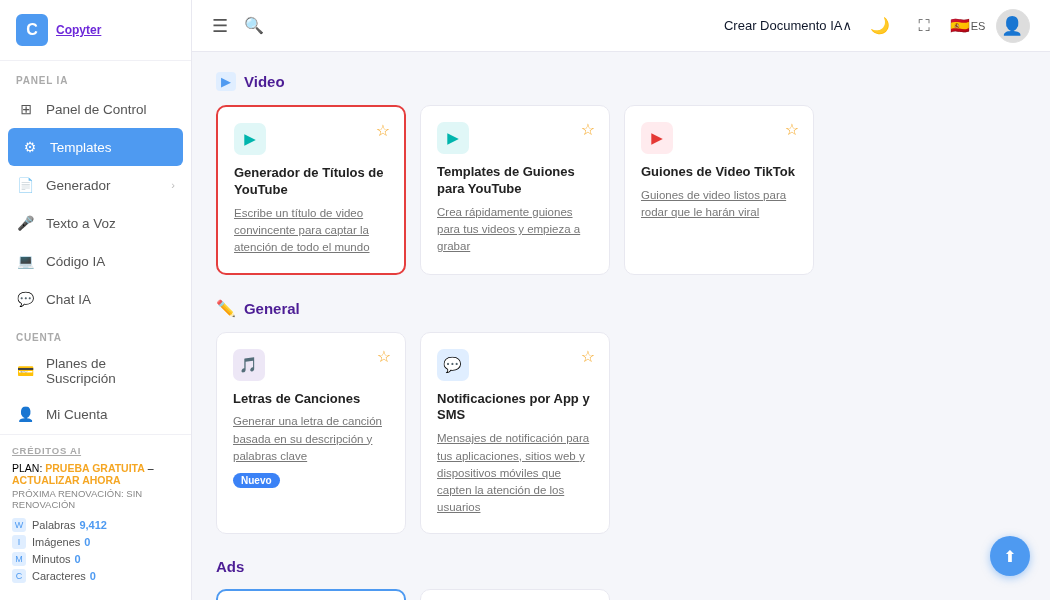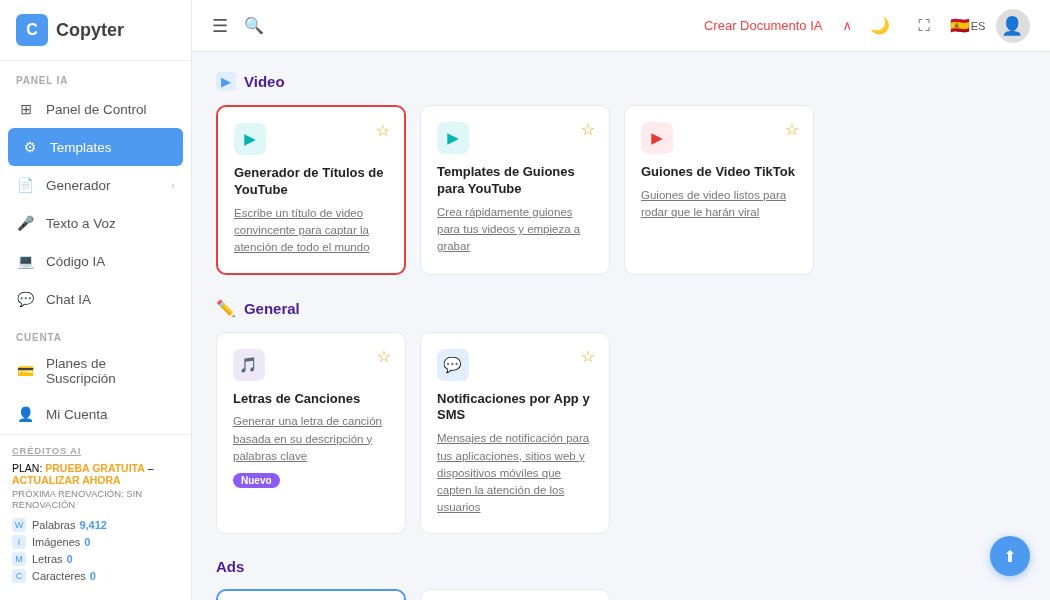--- a/index.html
+++ b/index.html
@@ -24,21 +24,21 @@
     }
     .logo-box {
       width: 32px; height: 32px;
       background: #4e9af1;
       border-radius: 6px;
       display: flex; align-items: center; justify-content: center;
       color: white; font-weight: bold; font-size: 16px;
       border: 2px solid #4e9af1;
       margin-right: 8px;
     }
-    .logo-text { color: #404040; font-weight: 700; font-size: 18px; }
+    .logo-text { color: #6d28d9; font-weight: 700; font-size: 12px; text-decoration: underline; }
 
     .sidebar-section-label {
       font-size: 10px;
       font-weight: 700;
       color: #aaa;
       letter-spacing: 0.08em;
       padding: 14px 16px 4px;
       text-transform: uppercase;
     }
     .sidebar-item {
@@ -140,24 +140,24 @@
       cursor: pointer;
     }
     .topbar-right {
       margin-left: auto;
       display: flex;
       align-items: center;
       gap: 12px;
     }
     .topbar-crear {
       font-size: 13px;
-      color: #ef4444;
-      display: flex;
-      align-items: center;
-      gap: 20px;
+      color: #0f172a;
+      display: flex;
+      align-items: center;
+      gap: 0;
       cursor: pointer;
     }
     .topbar-icon-btn {
       width: 32px; height: 32px;
       border-radius: 50%;
       display: flex; align-items: center; justify-content: center;
       cursor: pointer;
       color: #555;
       font-size: 16px;
     }
@@ -244,21 +244,21 @@
       line-height: 1.3;
     }
     .card-desc {
       font-size: 11.5px;
       color: #777;
       line-height: 1.5;
       text-decoration: underline;
     }
     .badge-nuevo {
       display: inline-block;
-      background: #8b5cf6;
+      background: #3b82f6;
       color: #fff;
       font-size: 10px;
       font-weight: 700;
       border-radius: 12px;
       padding: 2px 8px;
       margin-top: 8px;
     }
 
     
     .scroll-top-btn {
@@ -334,21 +334,21 @@
       <span>Palabras</span>
       <span class="credit-value">9,412</span>
     </div>
     <div class="credit-row">
       <div class="credit-icon blue">I</div>
       <span>Imágenes</span>
       <span class="credit-value">0</span>
     </div>
     <div class="credit-row">
       <div class="credit-icon blue">M</div>
-      <span>Letras</span>
+      <span>Minutos</span>
       <span class="credit-value">0</span>
     </div>
     <div class="credit-row">
       <div class="credit-icon blue">C</div>
       <span>Caracteres</span>
       <span class="credit-value">0</span>
     </div>
   </div>
 </div>
 

